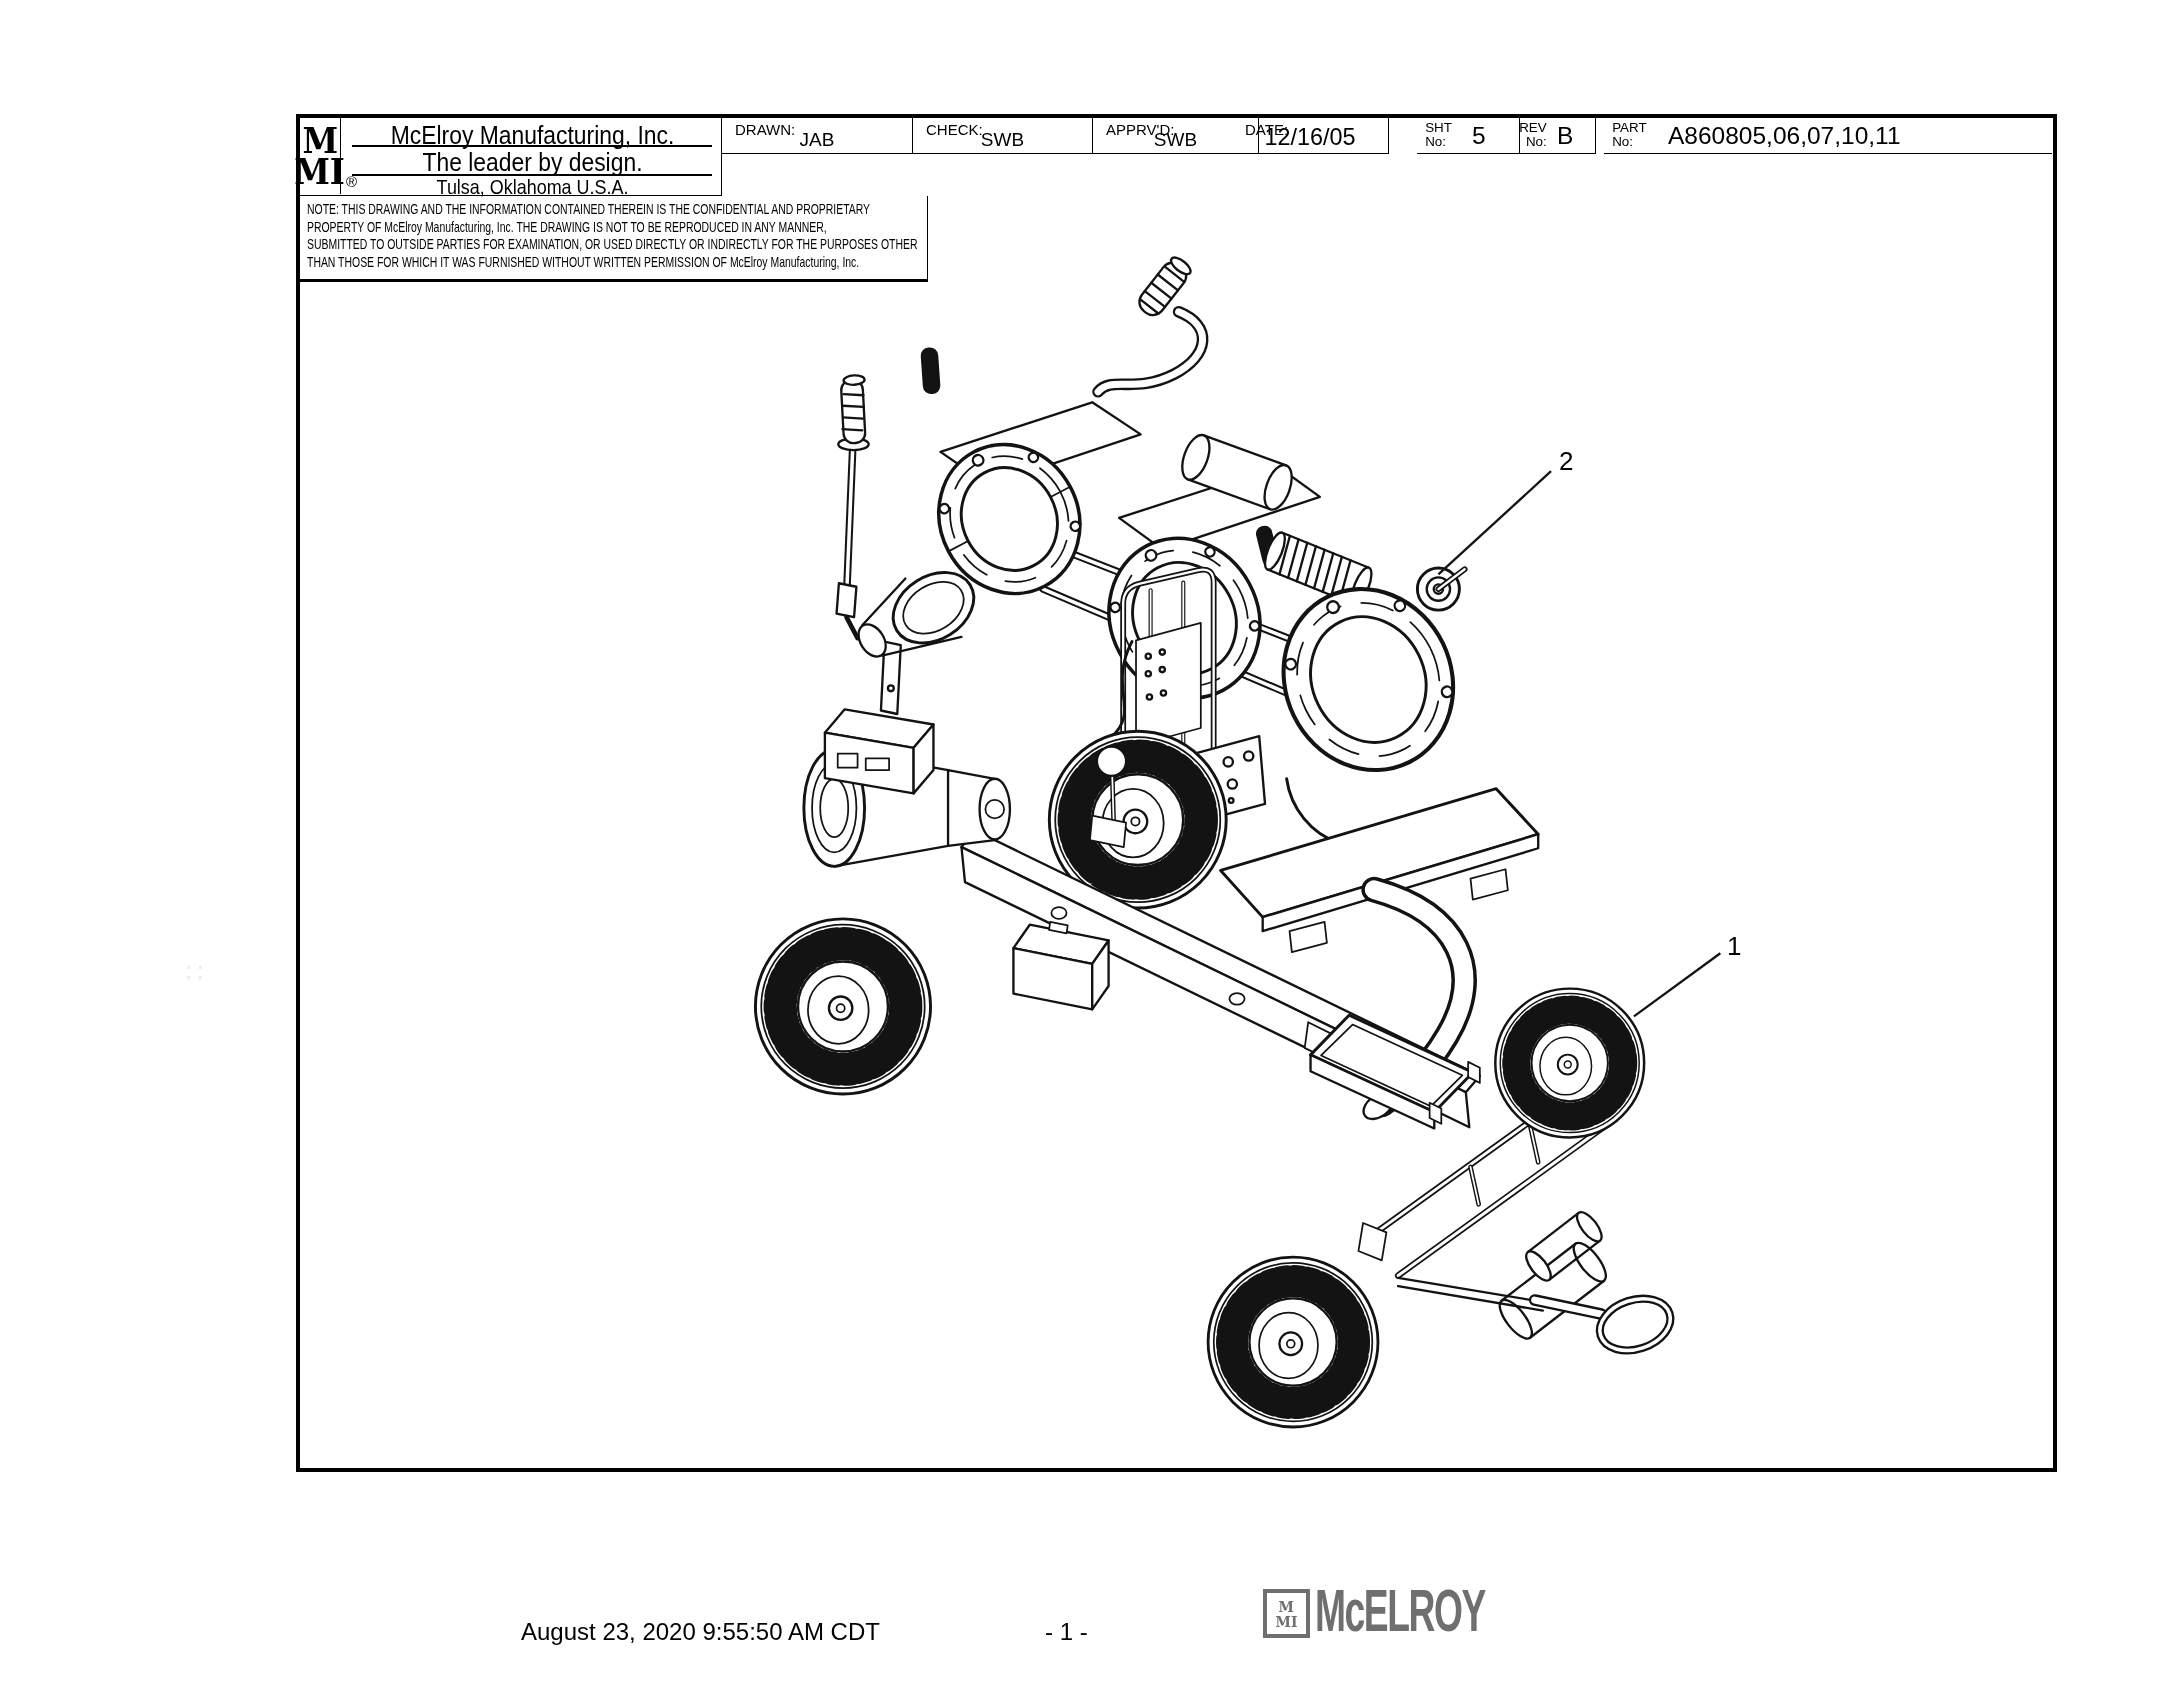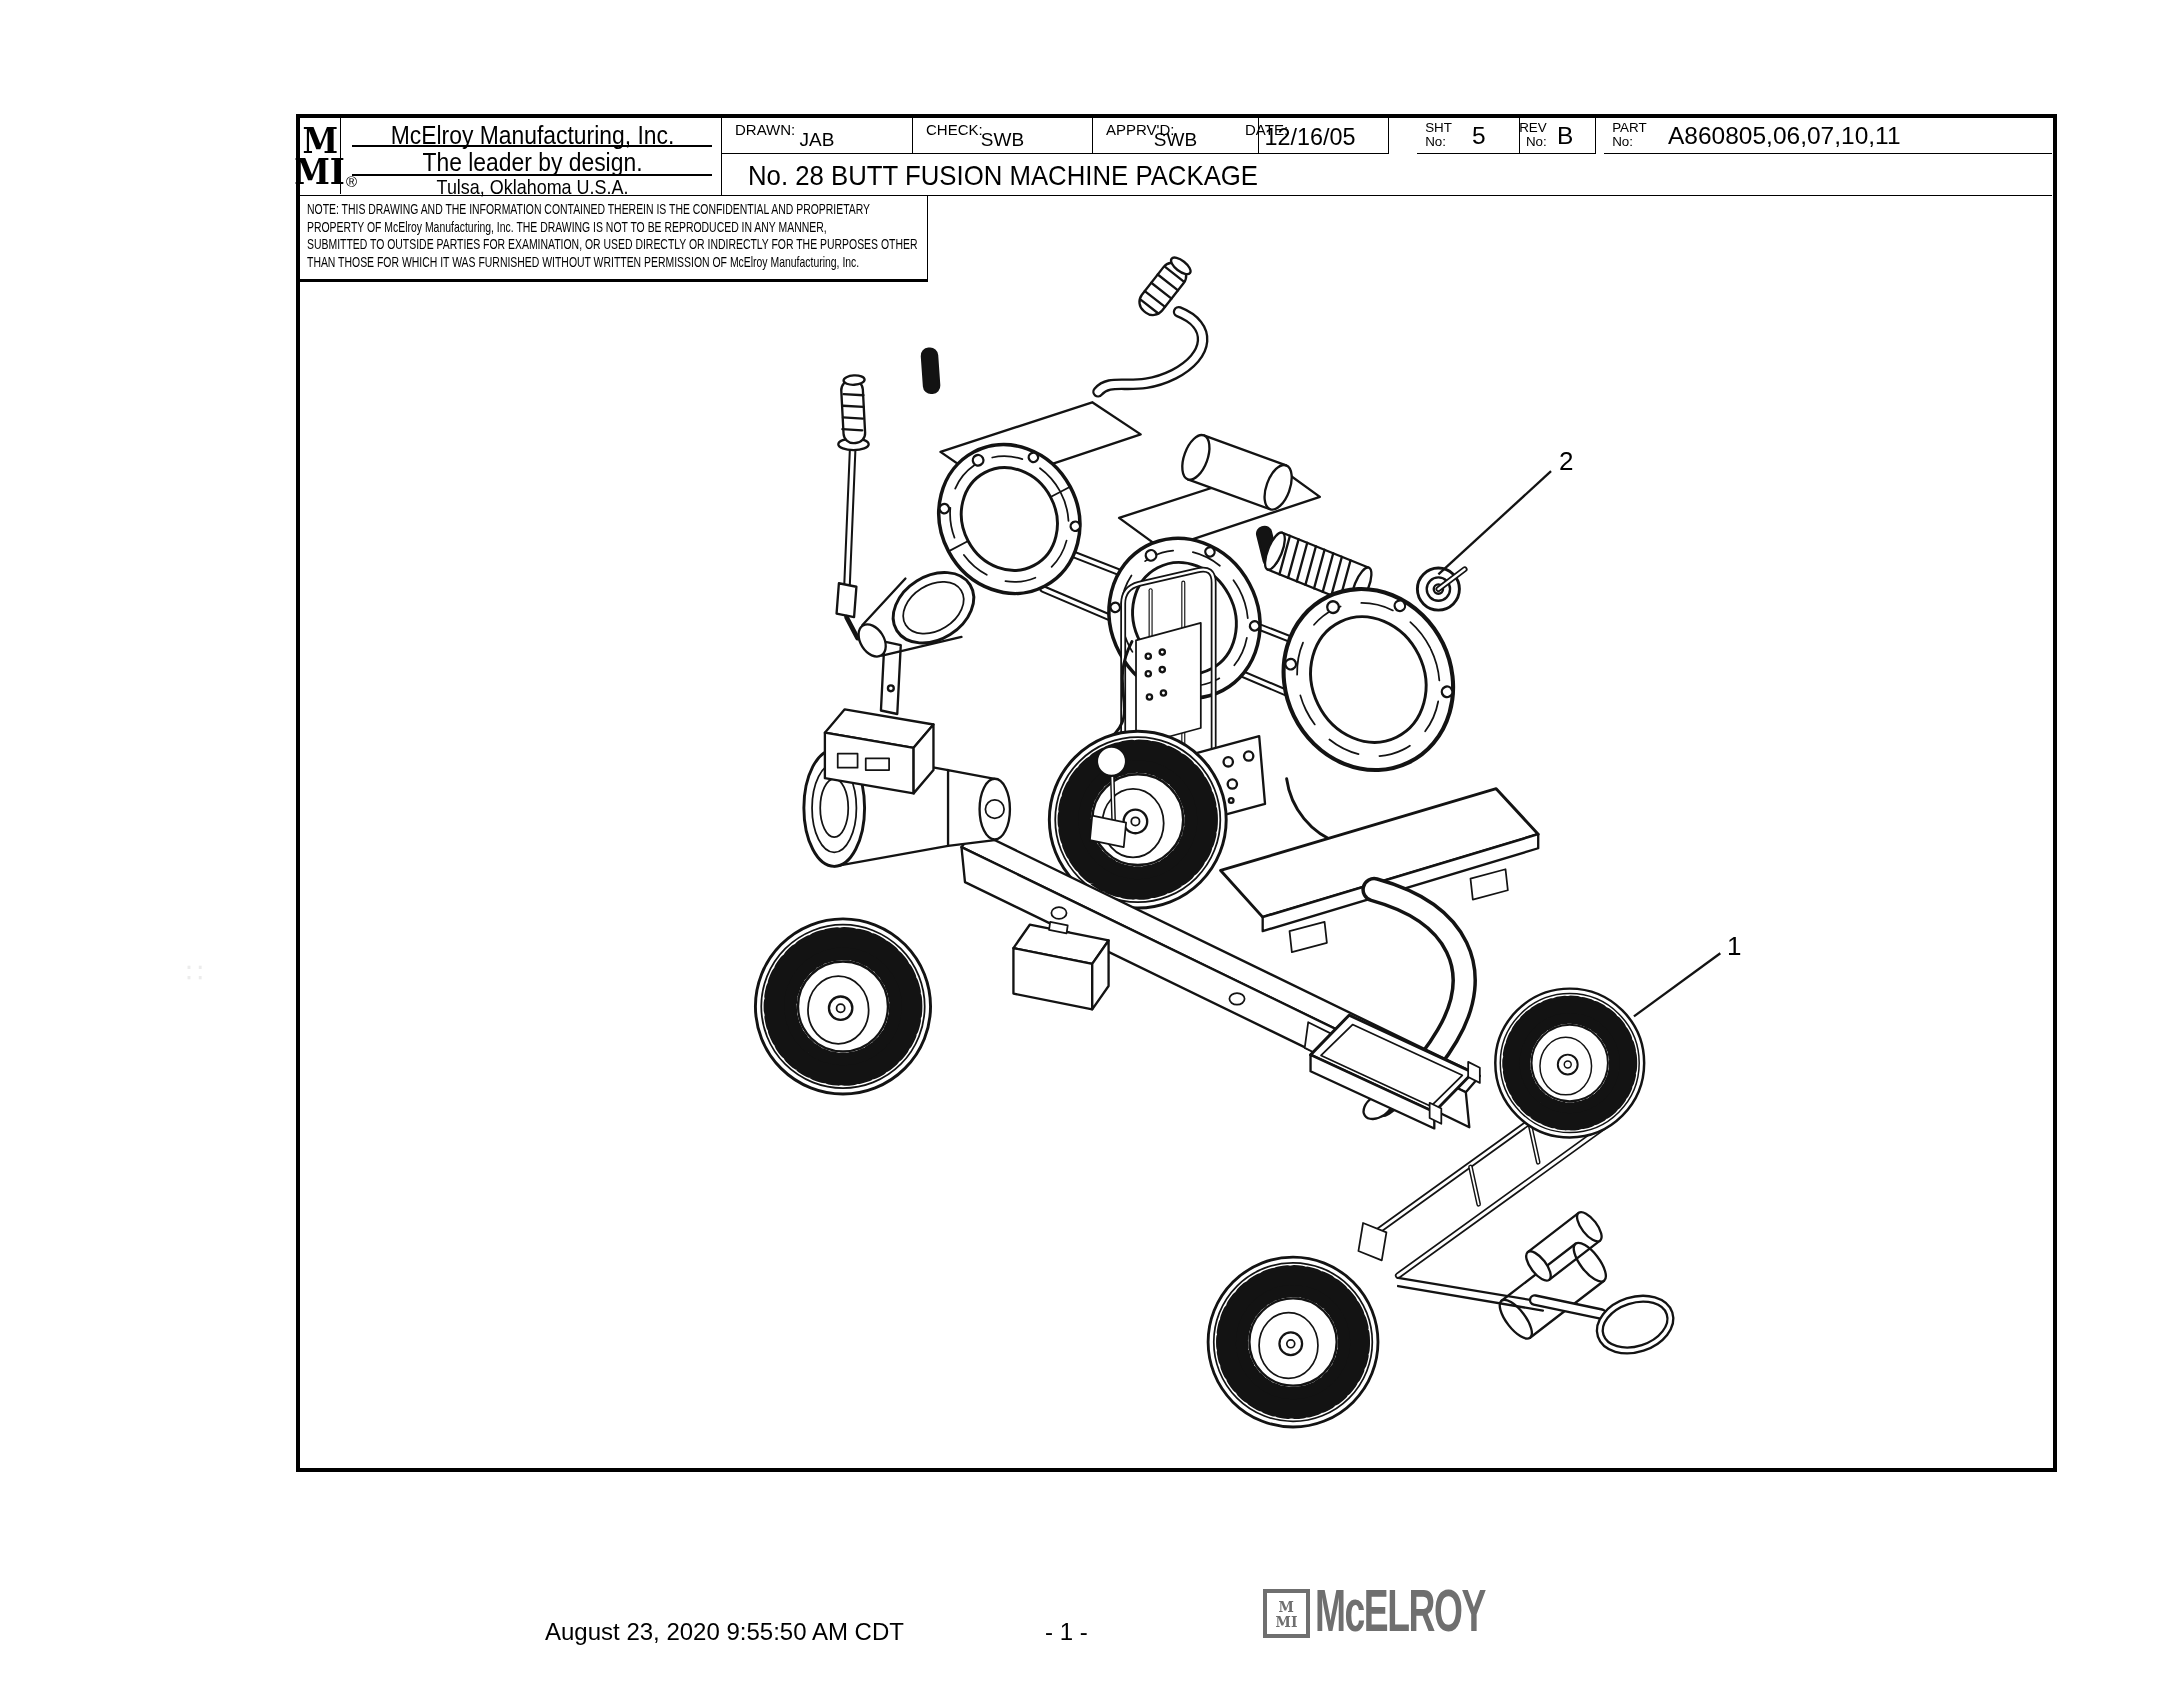--- a/index.html
+++ b/index.html
@@ -104,23 +104,20 @@
       <div class="tb-value-mid" style="left:46px;">B</div>
     </div>
     <div class="cell cell-last" style="left:1304px;top:0;width:448px;height:36px;">
       <div class="tb-label2">
         <div>PART</div>
         <div>No:</div>
       </div>
       <div class="tb-value-mid" style="left:64px;">A860805,06,07,10,11</div>
     </div>
 
-    <div class="title-row">
-      <div class="title-text">No. 28 BUTT FUSION MACHINE PACKAGE</div>
-    </div>
 
     <div class="notebox">
       <div class="note-line">NOTE: THIS DRAWING AND THE INFORMATION CONTAINED THEREIN IS THE CONFIDENTIAL AND PROPRIETARY</div>
       <div class="note-line">PROPERTY OF McElroy Manufacturing, Inc. THE DRAWING IS NOT TO BE REPRODUCED IN ANY MANNER,</div>
       <div class="note-line">SUBMITTED TO OUTSIDE PARTIES FOR EXAMINATION, OR USED DIRECTLY OR INDIRECTLY FOR THE PURPOSES OTHER</div>
       <div class="note-line">THAN THOSE FOR WHICH IT WAS FURNISHED WITHOUT WRITTEN PERMISSION OF McElroy Manufacturing, Inc.</div>
     </div>
 
     <svg class="abs" style="left:0;top:0;" width="1752" height="1349" viewBox="515 203 3001 2311">
       <defs>
@@ -384,21 +381,21 @@
       <line x1="2658" y1="808" x2="2465" y2="985" stroke="#131313" stroke-width="4"></line>
       <line x1="2948" y1="1634" x2="2800" y2="1742" stroke="#131313" stroke-width="4"></line>
     </svg>
 
     <div class="callout" style="left:1259px;top:328px;">2</div>
     <div class="callout" style="left:1427px;top:813px;">1</div>
   </div>
 
   <div class="watermark">∷</div>
 
-  <div class="footer-text" style="left:545px;top:1618px;">August 23, 2020 9:55:50 AM CDT</div>
+  <div class="footer-text" style="left:521px;top:1618px;">August 23, 2020 9:55:50 AM CDT</div>
   <div class="footer-text" style="left:1045px;top:1618px;">- 1 -</div>
 
   <div class="gray-logo-icon">
     <div>M</div>
     <div>MI</div>
   </div>
   <div class="gray-wordmark">McELROY</div>
 
 </div>
 

